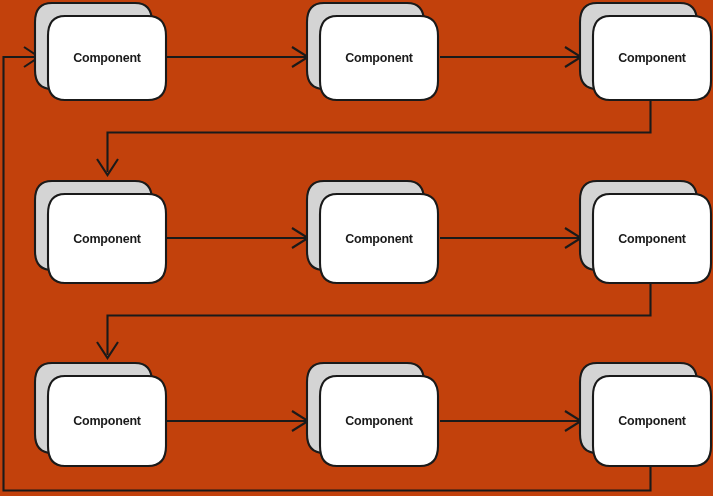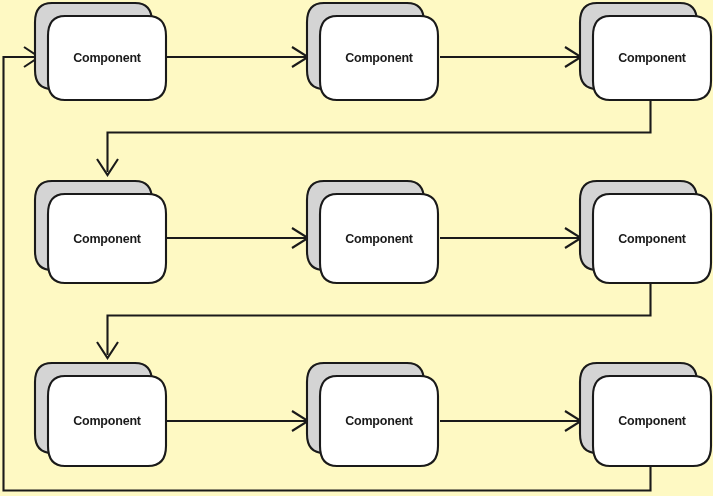--- a/index.html
+++ b/index.html
@@ -7,21 +7,21 @@
     padding: 0;
     background: #ffffff;
   }
   body {
     font-family: "Liberation Sans", sans-serif;
   }
   #diagram-canvas {
     position: relative;
     width: 713px;
     height: 496px;
-    background: #fef9c3;
+    background: #c2410c;
     overflow: hidden;
   }
   #diagram-svg {
     position: absolute;
     top: 0;
     left: 0;
     width: 713px;
     height: 496px;
     display: block;
   }

